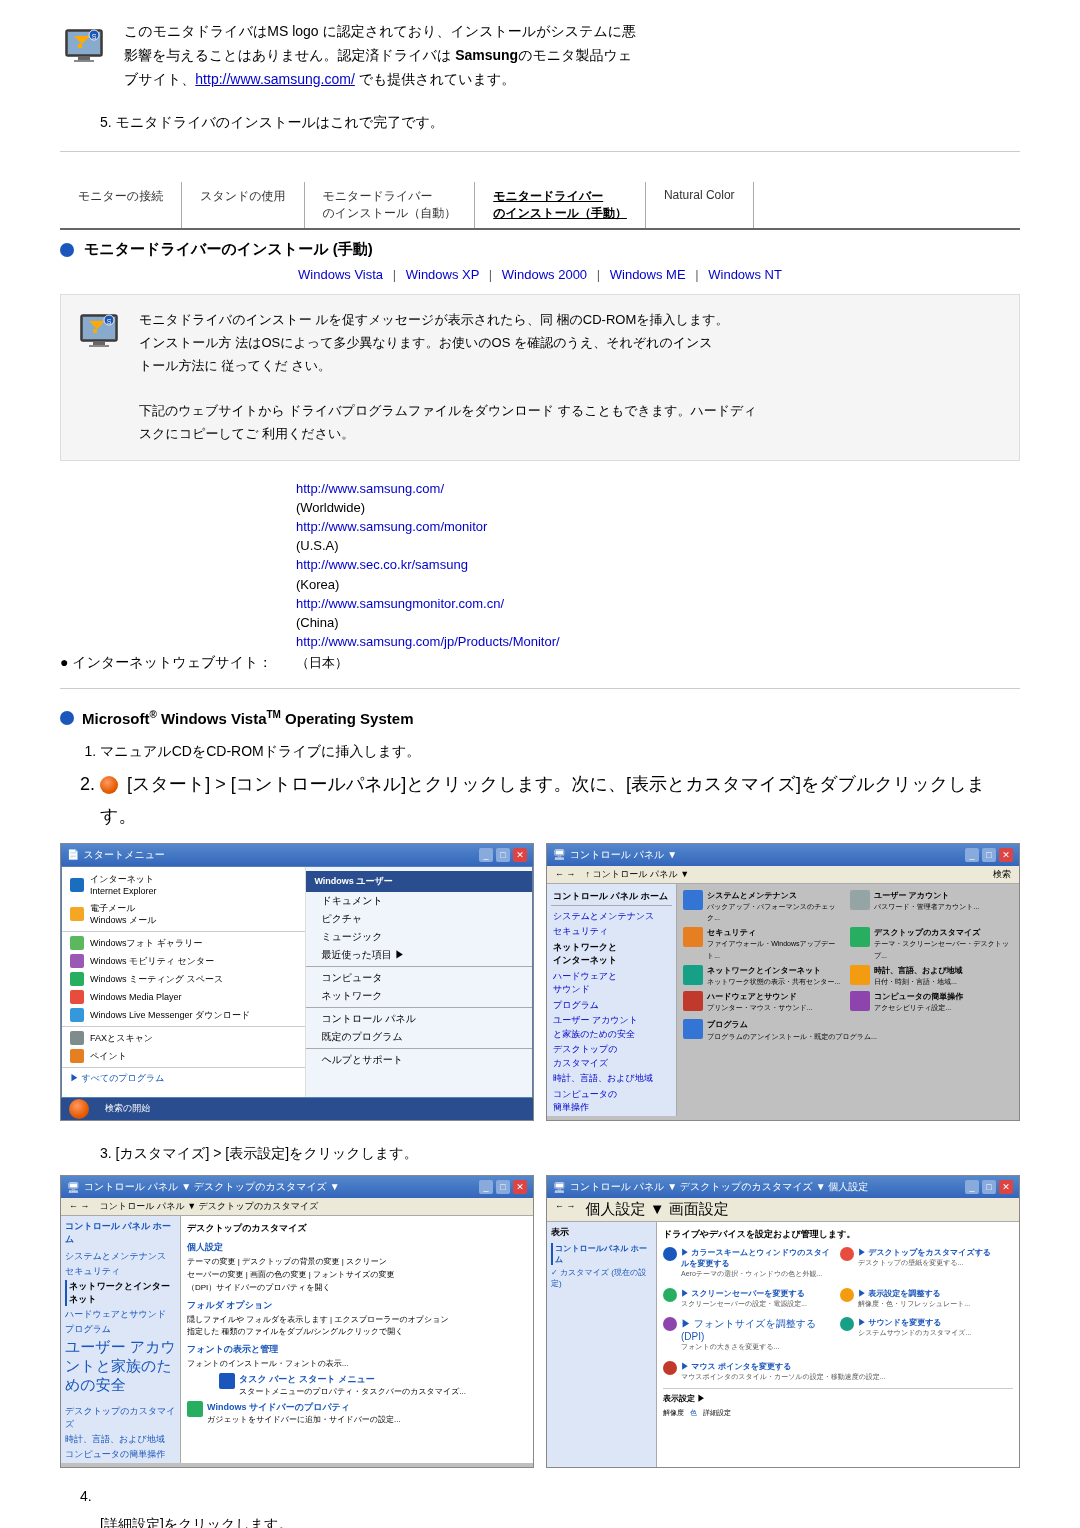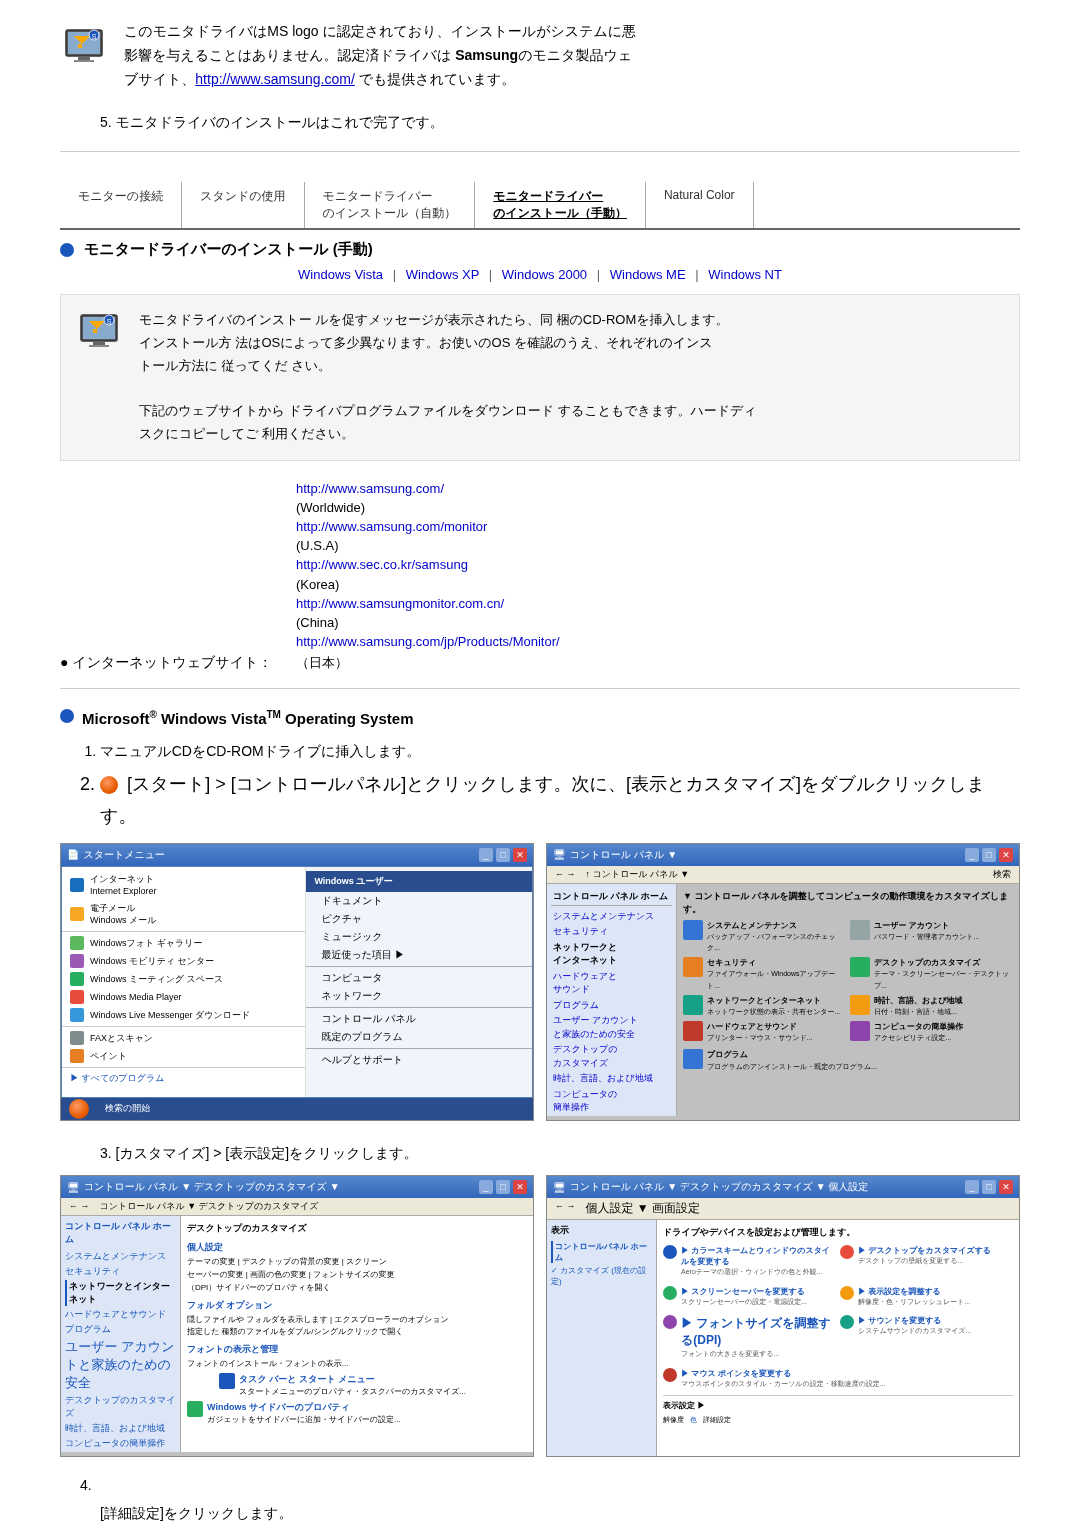--- a/index.html
+++ b/index.html
@@ -111,20 +111,21 @@
     .internet-links a {
       display: block;
       color: #0000cc;
       text-decoration: none;
       line-height: 1.8;
       font-size: 13px;
     }
 
     .ms-heading {
       display: flex;
+      align-items: center;
       gap: 8px;
       margin: 20px 0 12px 0;
     }
     .ms-heading .blue-dot { background: #1a56bb; }
     .ms-heading-text {
       font-size: 15px;
       font-weight: bold;
     }
     .ms-heading-text sup { font-size: 10px; }
 
@@ -490,21 +491,20 @@
         <div class="cp-nav-item">セキュリティ</div>
         <div class="cp-nav-item" style="color:#000; font-weight:bold;">ネットワークと<br>インターネット</div>
         <div class="cp-nav-item">ハードウェアと<br>サウンド</div>
         <div class="cp-nav-item">プログラム</div>
         <div class="cp-nav-item">ユーザー アカウント<br>と家族のための安全</div>
         <div class="cp-nav-item">デスクトップの<br>カスタマイズ</div>
         <div class="cp-nav-item">時計、言語、および地域</div>
         <div class="cp-nav-item">コンピュータの<br>簡単操作</div>
       </div>
       <div class="cp-main">
-        <div style="font-size:9px; margin-bottom:4px; font-weight:bold;">▼ コントロール パネルを調整してコンピュータの動作環境をカスタマイズします。</div>
         <div class="cp-grid">
           <div class="cp-item">
             <div class="cp-item-icon blue"></div>
             <div><strong style="font-size:8px;">システムとメンテナンス</strong><br><span style="font-size:7px;">バックアップ・パフォーマンスのチェック...</span></div>
           </div>
           <div class="cp-item">
             <div class="cp-item-icon gray"></div>
             <div><strong style="font-size:8px;">ユーザー アカウント</strong><br><span style="font-size:7px;">パスワード・管理者アカウント...</span></div>
           </div>
           <div class="cp-item">
@@ -564,21 +564,21 @@
       <span style="font-size:9px;">コントロール パネル ▼ デスクトップのカスタマイズ</span>
     </div>
     <div style="display:flex; height:calc(100% - 44px); background:#fff;">
       <div style="width:120px; background:#dce6f7; padding:4px; border-right:1px solid #aaa;">
         <div style="font-size:9px; color:#1a56bb; font-weight:bold; margin-bottom:4px;">コントロール パネル ホーム</div>
         <div style="font-size:9px; color:#1a56bb; margin-bottom:2px;">システムとメンテナンス</div>
         <div style="font-size:9px; color:#1a56bb; margin-bottom:2px;">セキュリティ</div>
         <div style="font-size:9px; color:#000; font-weight:bold; margin-bottom:2px; border-left:2px solid #1a56bb; padding-left:2px;">ネットワークとインターネット</div>
         <div style="font-size:9px; color:#1a56bb; margin-bottom:2px;">ハードウェアとサウンド</div>
         <div style="font-size:9px; color:#1a56bb; margin-bottom:2px;">プログラム</div>
-        <div style="font-size:13px; color:#1a56bb; margin-bottom:2px;">ユーザー アカウントと家族のための安全</div>
+        <div style="font-size:15px; color:#1a56bb; margin-bottom:10px;">ユーザー アカウントと家族のための安全</div>
         <div style="font-size:9px; color:#1a56bb; margin-bottom:2px;">デスクトップのカスタマイズ</div>
         <div style="font-size:9px; color:#1a56bb; margin-bottom:2px;">時計、言語、および地域</div>
         <div style="font-size:9px; color:#1a56bb; margin-bottom:2px;">コンピュータの簡単操作</div>
       </div>
       <div style="flex:1; padding:6px; overflow:hidden;">
         <div style="font-size:9px; font-weight:bold; margin-bottom:6px;">デスクトップのカスタマイズ</div>
         <div style="margin-bottom:4px;">
           <div style="font-size:9px; font-weight:bold; color:#1a56bb; margin-bottom:2px;">個人設定</div>
           <div style="font-size:8px; line-height:1.6;">
             テーマの変更 | デスクトップの背景の変更 | スクリーン<br>セーバーの変更 | 画面の色の変更 | フォントサイズの変更<br>（DPI）サイドバーのプロパティを開く
@@ -621,21 +621,21 @@
       <span style="font-size:10px;">🖥</span>
       <span style="margin-left:4px; font-size:10px;">コントロール パネル ▼ デスクトップのカスタマイズ ▼ 個人設定</span>
       <div class="win-controls">
         <span class="btn-min">_</span>
         <span class="btn-max">□</span>
         <span class="btn-close">✕</span>
       </div>
     </div>
     <div class="menu-sim">
       <span style="font-size:9px;">← →</span>
-      <span style="font-size:12px;text-align:center;">個人設定 ▼ 画面設定</span>
+      <span style="font-size:15px;text-align:center;">個人設定 ▼ 画面設定</span>
     </div>
     <div style="display:flex; height:calc(100% - 44px); background:#fff;">
       <div style="width:110px; background:#dce6f7; padding:4px; border-right:1px solid #aaa;">
         <div style="font-size:9px; font-weight:bold; margin-bottom:4px;">表示</div>
         <div style="font-size:8px; color:#1a56bb; margin-bottom:2px; border-left:2px solid #1a56bb; padding-left:2px; font-weight:bold;">コントロールパネル ホーム</div>
         <div style="font-size:8px; color:#1a56bb; margin-bottom:2px;">✓ カスタマイズ (現在の設定)</div>
       </div>
       <div style="flex:1; padding:6px; overflow:hidden; font-size:8px;">
         <div style="font-size:9px; font-weight:bold; margin-bottom:6px;">ドライブやデバイスを設定および管理します。</div>
         <div style="display:flex; gap:4px; margin-bottom:8px;">
@@ -667,21 +667,21 @@
             <div>
               <div style="font-size:8px; font-weight:bold; color:#1a56bb;">▶ 表示設定を調整する</div>
               <div style="font-size:7px; color:#555; line-height:1.5;">解像度・色・リフレッシュレート...</div>
             </div>
           </div>
         </div>
         <div style="display:flex; gap:4px; margin-bottom:8px;">
           <div style="display:flex; align-items:flex-start; gap:4px; flex:1;">
             <div style="width:14px; height:14px; background:#8e44ad; border-radius:50%; flex-shrink:0;"></div>
             <div>
-              <div style="font-size:12px; font-weight:bold; color:#1a56bb;">▶ フォントサイズを調整する(DPI)</div>
+              <div style="font-size:10px; font-weight:normal; color:#1a56bb;">▶ フォントサイズを調整する(DPI)</div>
               <div style="font-size:7px; color:#555; line-height:1.5;">フォントの大きさを変更する...</div>
             </div>
           </div>
           <div style="display:flex; align-items:flex-start; gap:4px; flex:1;">
             <div style="width:14px; height:14px; background:#16a085; border-radius:50%; flex-shrink:0;"></div>
             <div>
               <div style="font-size:8px; font-weight:bold; color:#1a56bb;">▶ サウンドを変更する</div>
               <div style="font-size:7px; color:#555; line-height:1.5;">システムサウンドのカスタマイズ...</div>
             </div>
           </div>

